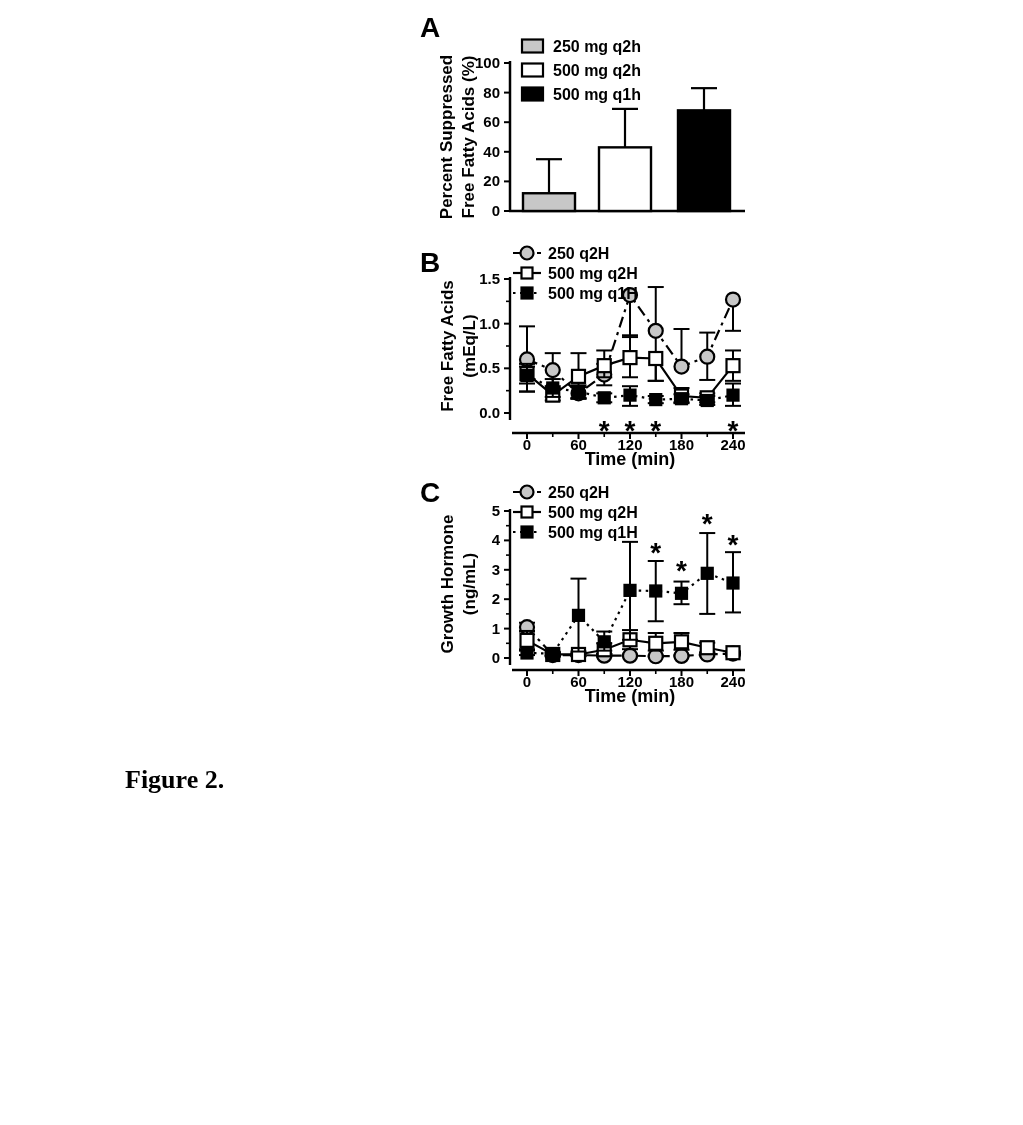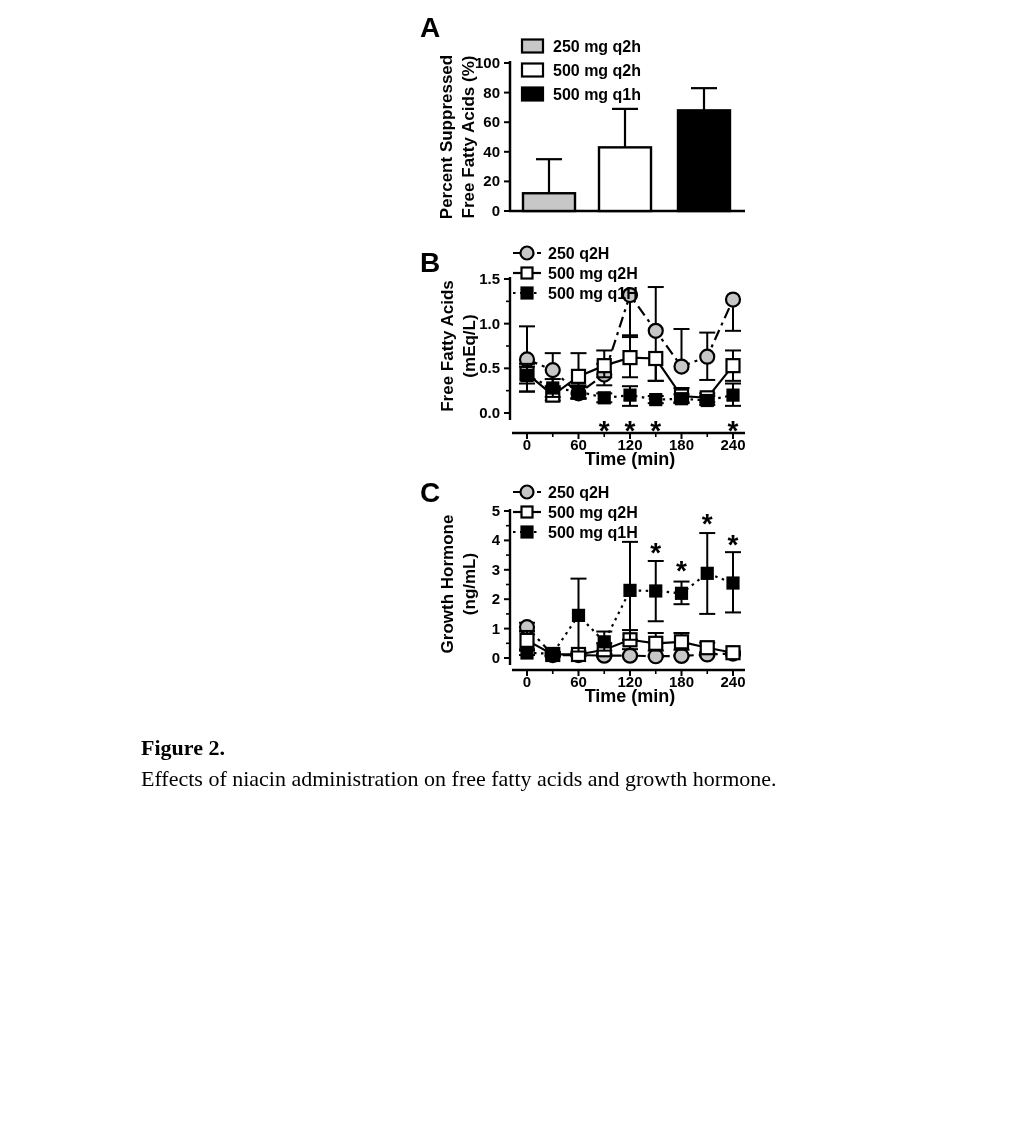--- a/index.html
+++ b/index.html
@@ -3,22 +3,22 @@
 <meta charset="utf-8">
 <style>
   html,body{margin:0;padding:0;background:#fff;}
   .page{position:relative;width:1023px;height:1125px;background:#fff;overflow:hidden;
         font-family:"Liberation Sans",sans-serif;}
   .figure{position:absolute;left:0;top:0;width:1023px;height:730px;}
   .panel{position:absolute;left:413px;width:360px;}
   .panel svg{position:absolute;left:0;top:0;}
   .panel-letter{position:absolute;left:7px;top:4px;font-size:28px;font-weight:bold;color:#000;
         font-family:"Liberation Sans",sans-serif;}
-  .caption{position:absolute;left:125px;top:732px;width:782px;color:#000;
-        font-family:"Liberation Serif",serif;font-size:22px;line-height:31px;margin-left:16px;}
+  .caption{position:absolute;left:125px;top:764px;width:782px;color:#000;
+        font-family:"Liberation Serif",serif;font-size:26px;line-height:31px;}
   .caption p{margin:0;}
   .cap-title{font-weight:bold;}
 </style>
 </head>
 <body>
 
 <div class="page">
   <div class="figure">
     <div class="panel" style="top:8px;height:235px">
       <svg id="svgA" width="360" height="235">
@@ -390,15 +390,14 @@
             <text x="217" y="229" fill="#000" font-family="&quot;Liberation Sans&quot;,sans-serif" font-weight="bold" font-size="18" text-anchor="middle">Time (min)</text>
             <text x="0" y="0" fill="#000" font-family="&quot;Liberation Sans&quot;,sans-serif" font-weight="bold" font-size="17" text-anchor="middle" transform="translate(40,111) rotate(-90)">Growth Hormone</text>
             <text x="0" y="0" fill="#000" font-family="&quot;Liberation Sans&quot;,sans-serif" font-weight="bold" font-size="17" text-anchor="middle" transform="translate(62,111) rotate(-90)">(ng/mL)</text>
           </g>
         </svg>
       <div class="panel-letter">C</div>
     </div>
   </div>
   <div class="caption">
     <p class="cap-title">Figure 2.</p>
-    <p>Effects of niacin administration on free fatty acids and growth hormone.</p>
   </div>
 </div>
 
 </body></html>

